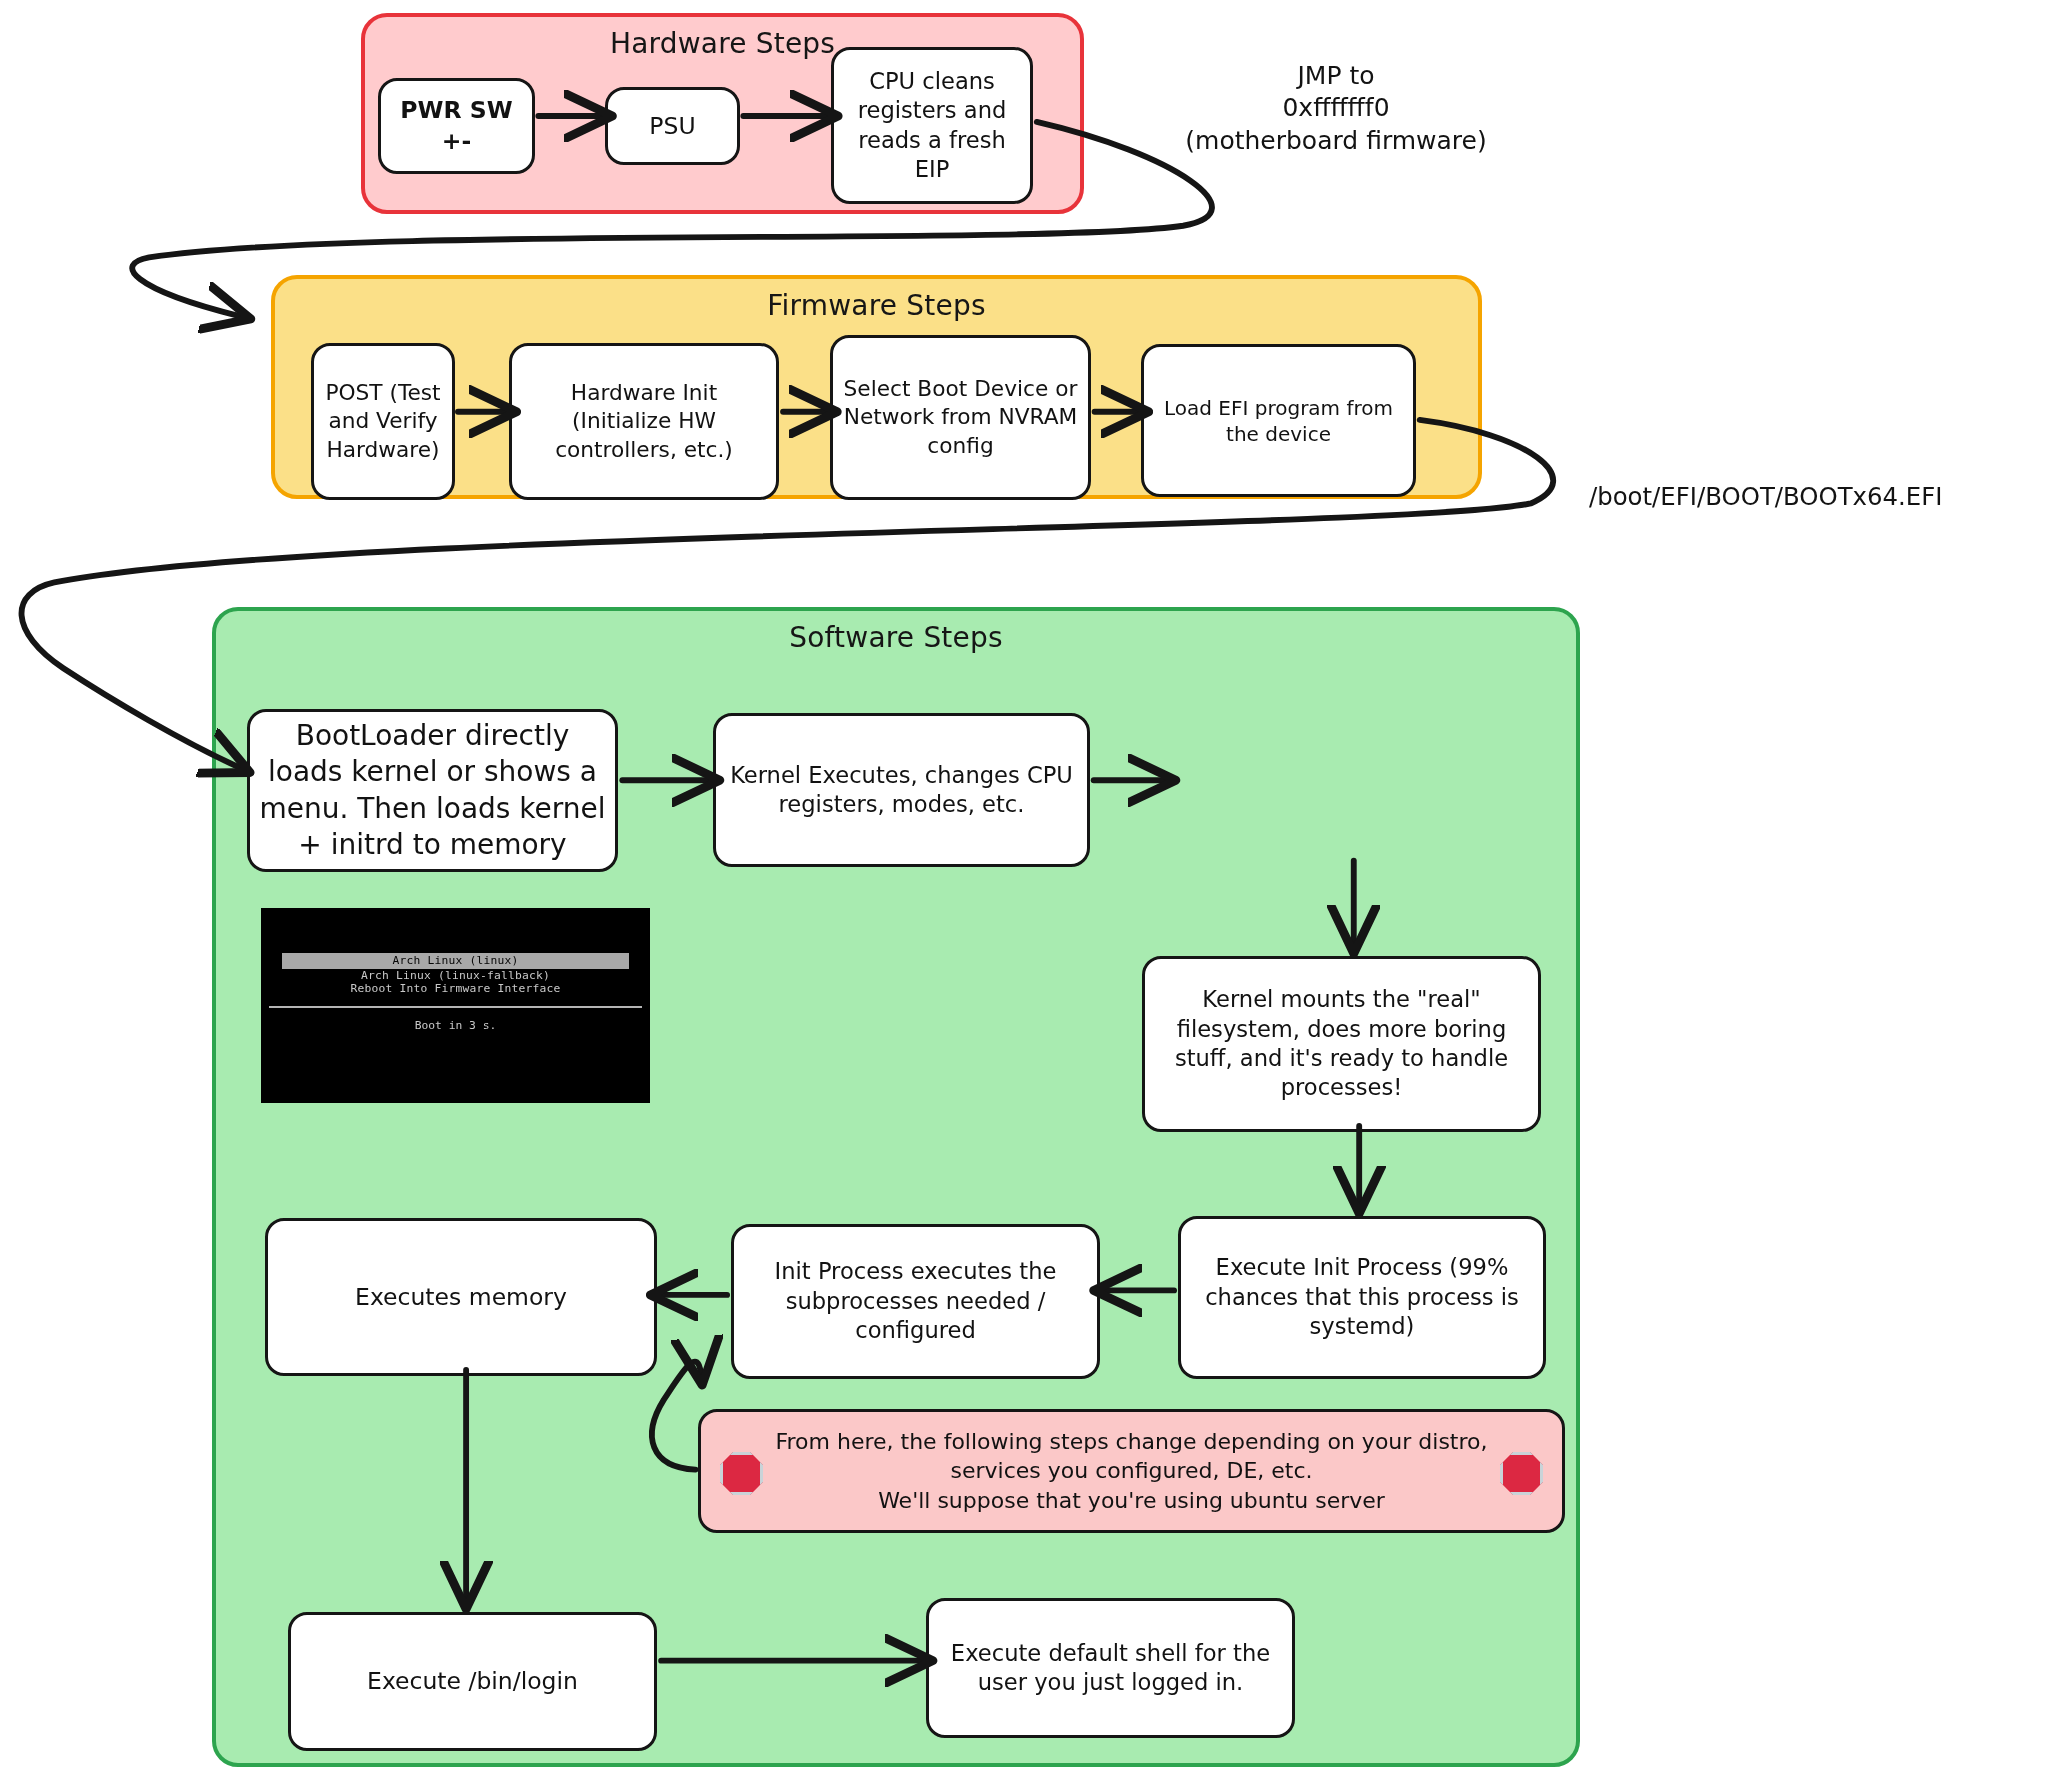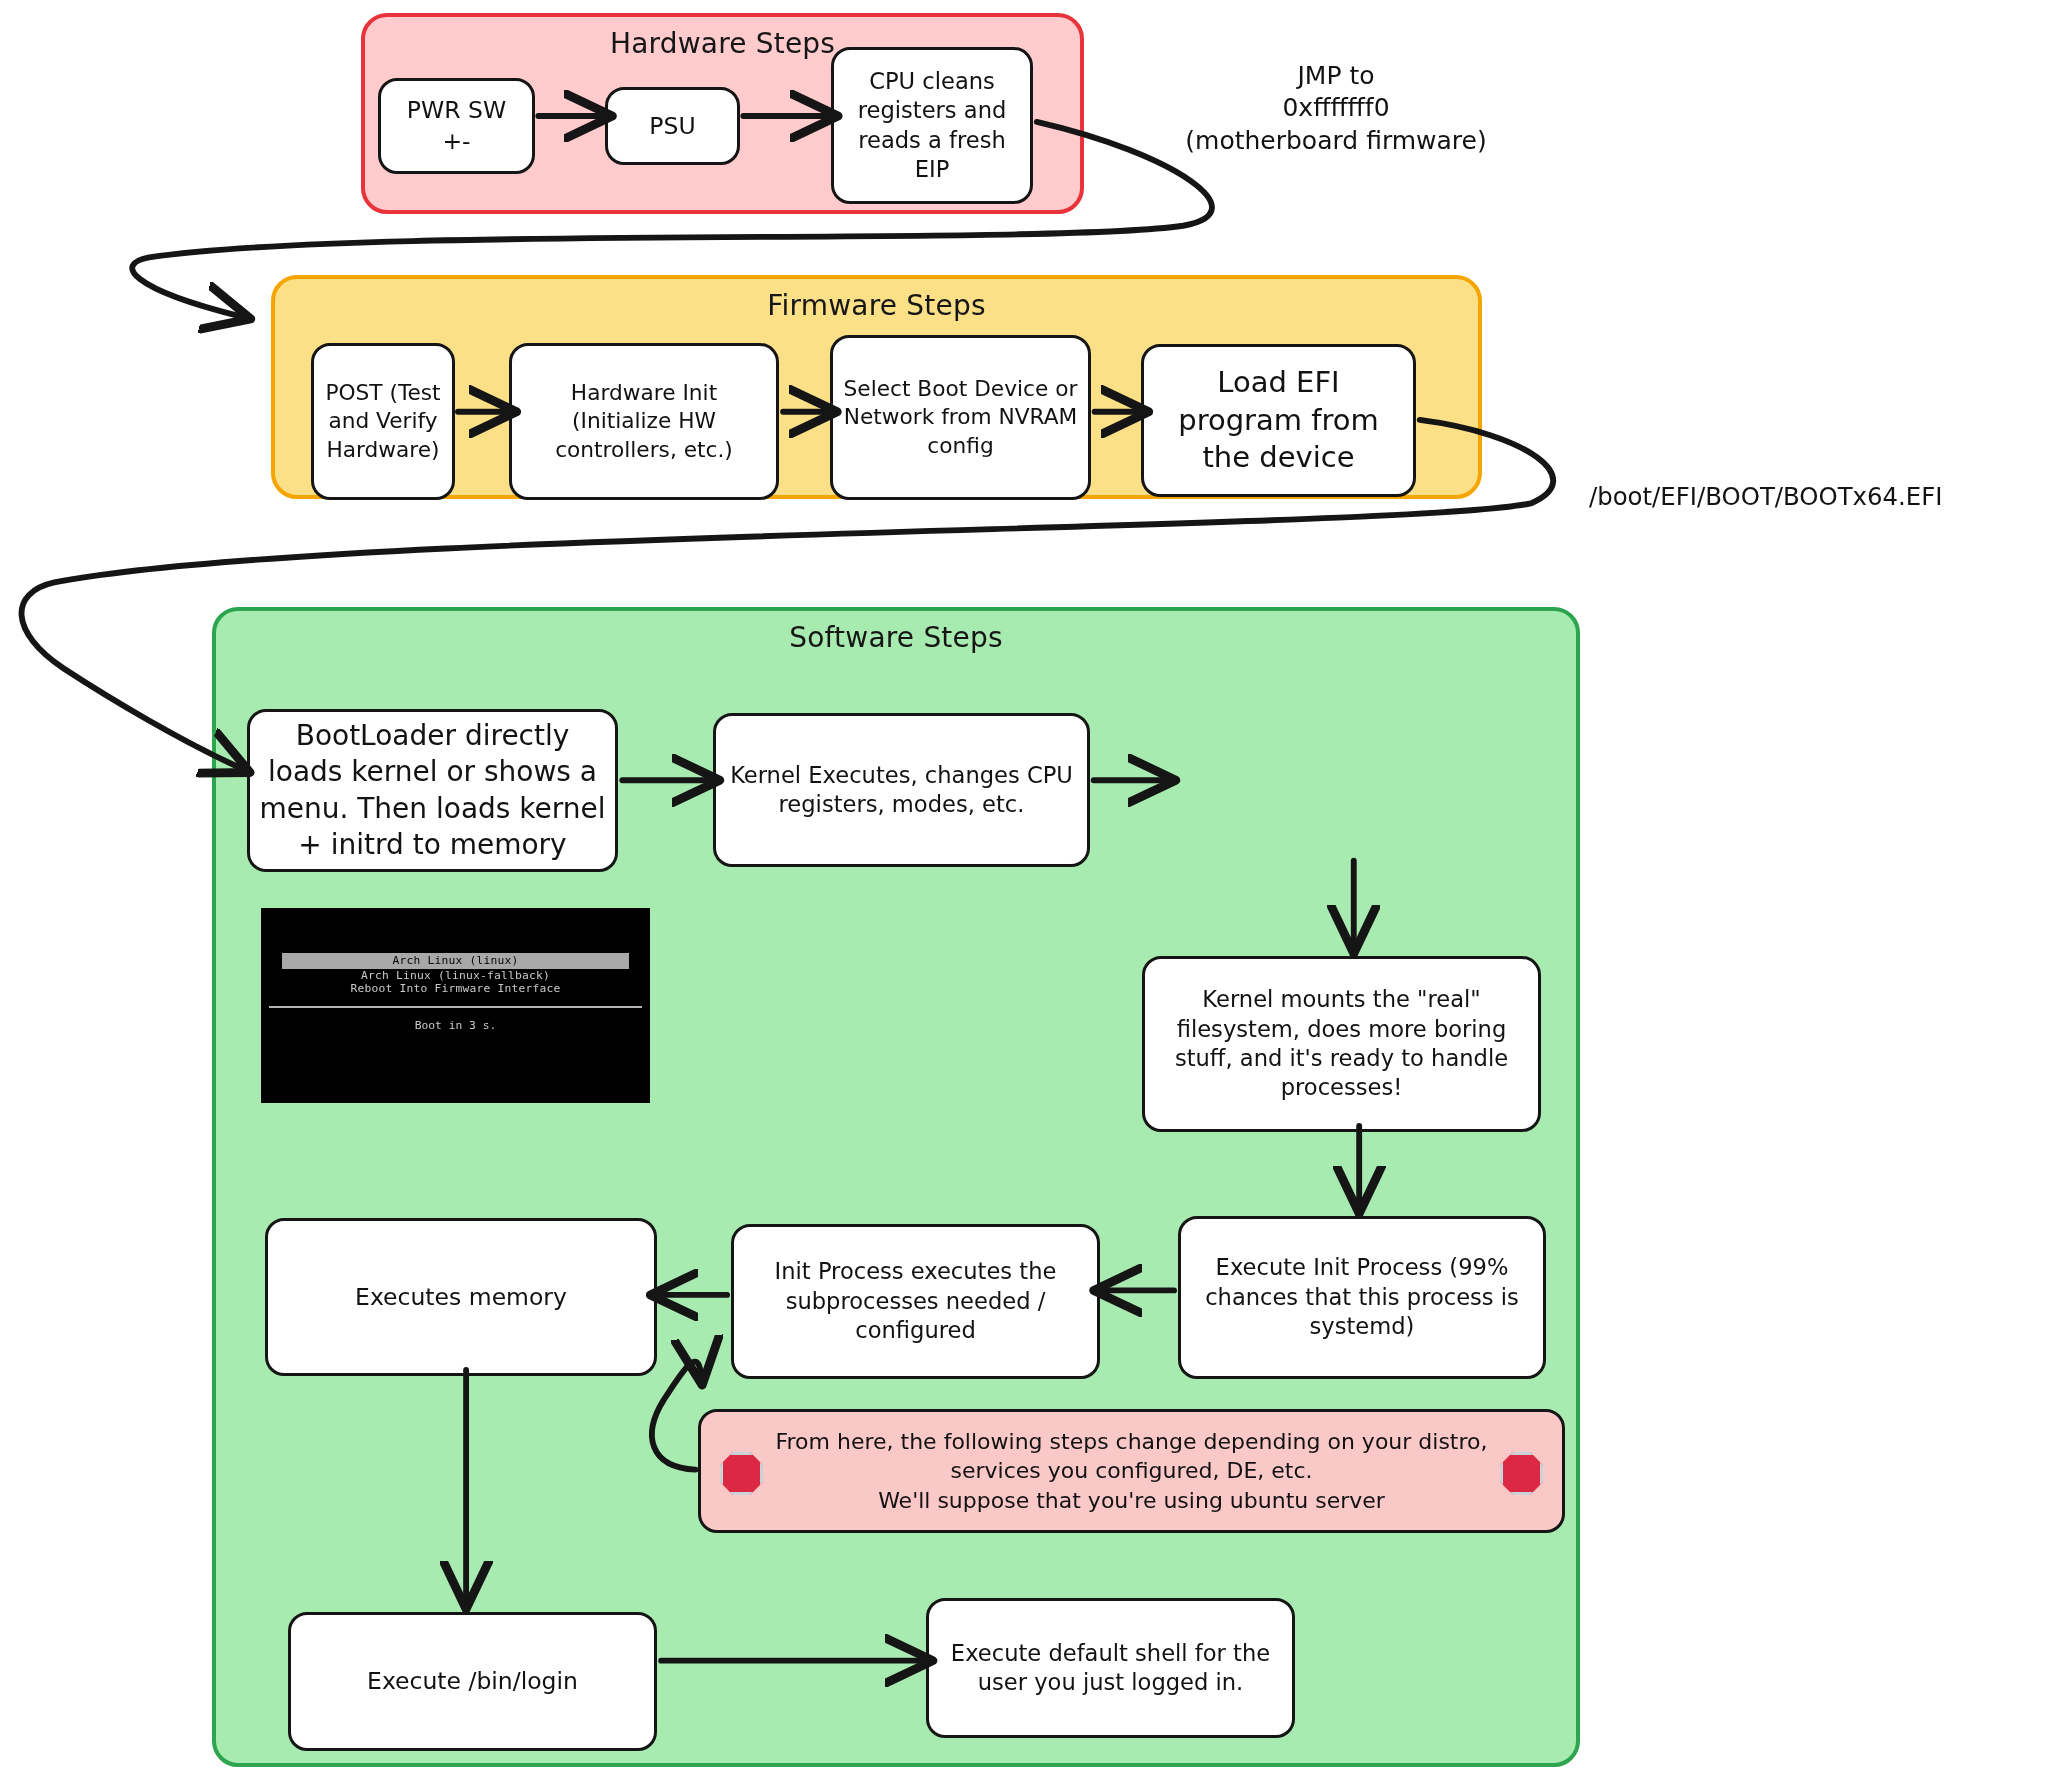--- a/index.html
+++ b/index.html
@@ -61,21 +61,21 @@
 </head>
 <body>
 
 <div id="stage">
 
   <div class="group" id="grp-hardware">
     <div class="group-title">Hardware Steps</div>
   </div>
 
   <div class="node" style="left:378px;top:68px;width:157px;height:96px;font-size:23.5px;">
-    <span style="white-space:pre-line;">PWR SW
+    <span style="white-space:pre-line;font-weight:bold;">PWR SW
 +-</span>
   </div>
 
   <div class="node" style="left:605px;top:77px;width:135px;height:78px;font-size:23.5px;">
     <span>PSU</span>
   </div>
 
   <div class="node" style="left:831px;top:37px;width:202px;height:157px;font-size:22.6px;">
     <span>CPU cleans registers and reads a fresh EIP</span>
   </div>
@@ -95,21 +95,21 @@
   </div>
 
   <div class="node" style="left:509px;top:333px;width:270px;height:157px;font-size:21.7px;">
     <span>Hardware Init (Initialize HW controllers, etc.)</span>
   </div>
 
   <div class="node" style="left:830px;top:325px;width:261px;height:165px;font-size:21.7px;">
     <span>Select Boot Device or Network from NVRAM config</span>
   </div>
 
-  <div class="node" style="left:1141px;top:334px;width:275px;height:153px;font-size:29px;">
+  <div class="node" style="left:1141px;top:334px;width:275px;height:153px;font-size:20px;">
     <span>Load EFI program from the device</span>
   </div>
 
   <div class="flabel" style="left:1589px;top:481px;width:461px;text-align:left;font-size:24.4px;">
     <span>/boot/EFI/BOOT/BOOTx64.EFI</span>
   </div>
 
   <div class="group" id="grp-software">
     <div class="group-title">Software Steps</div>
   </div>

